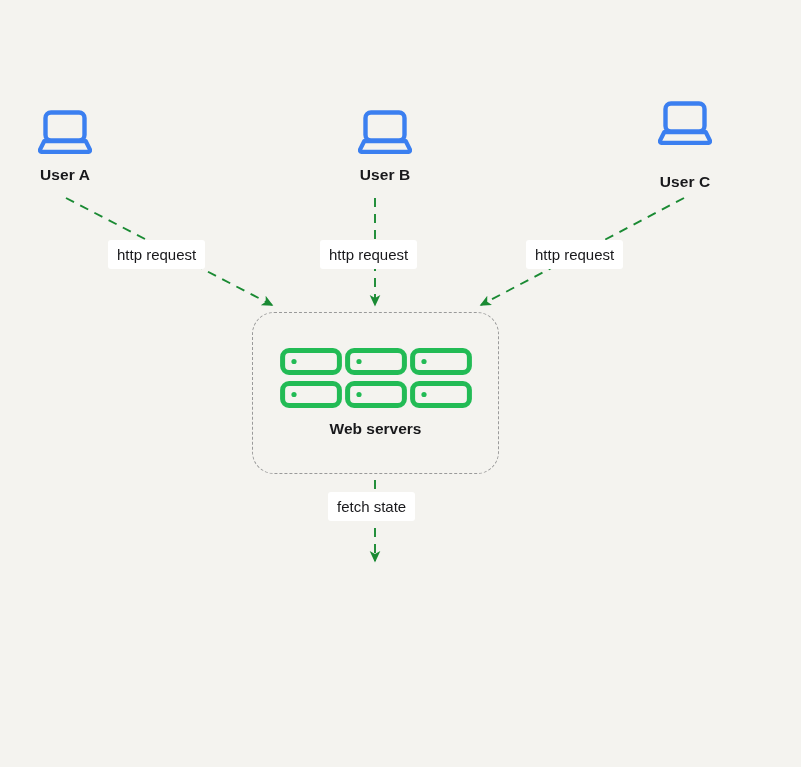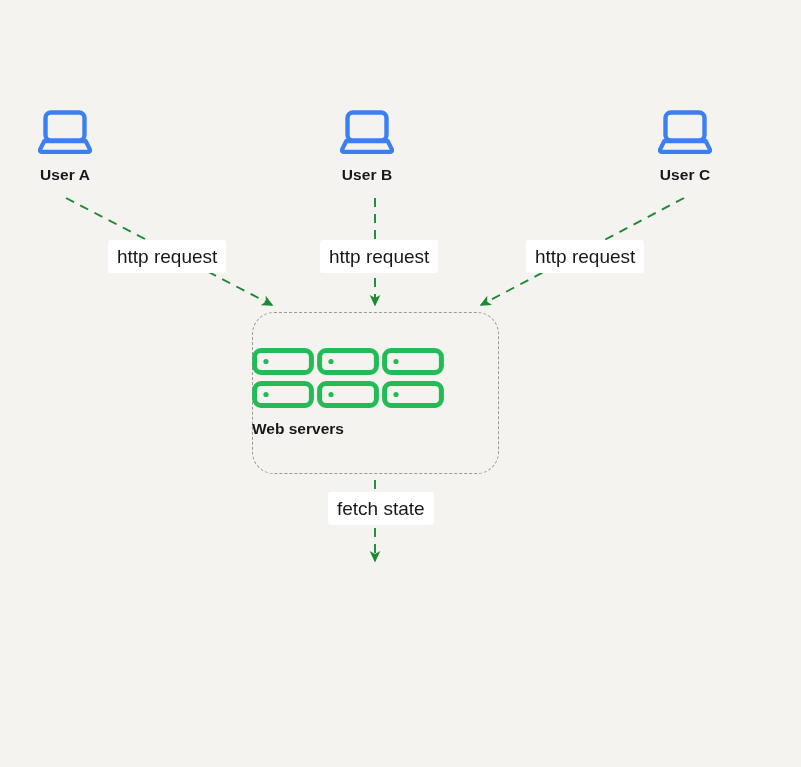--- a/index.html
+++ b/index.html
@@ -37,42 +37,43 @@
     font-size: 15.5px;
     font-weight: bold;
     color: #18181b;
     margin-top: 10px;
     white-space: nowrap;
     letter-spacing: 0.1px;
   }
 
   
   #node-user-a { left: 12px;  top: 108px; width: 106px; }
-  #node-user-b { left: 314px; top: 108px; width: 106px; }
-  #node-user-c { left: 632px; top: 108px; width: 106px; }
+  #node-user-b { left: 332px; top: 108px; width: 106px; }
+  #node-user-c { left: 632px; top: 99px; width: 106px; gap: 16px; }
 
   
   #servers-group {
     position: absolute;
     left: 252px;
     top: 312px;
     width: 247px;
     height: 162px;
     border: 1.6px dashed #9a9a9a;
     border-radius: 22px;
     box-sizing: border-box;
   }
   #servers-inner {
     position: absolute;
     left: 0;
     top: 0;
     width: 247px;
     height: 162px;
     display: flex;
     flex-direction: column;
+    align-items: center;
     justify-content: center;
   }
   #server-grid {
     display: grid;
     grid-template-columns: repeat(3, 62px);
     grid-template-rows: repeat(2, 27px);
     column-gap: 3px;
     row-gap: 6px;
   }
   .server-icon {
@@ -89,21 +90,21 @@
   }
 
   
   #node-storage { left: 307px; top: 565px; width: 138px; }
 
   
   .edge-label {
     position: absolute;
     background: #ffffff;
     color: #18181b;
-    font-size: 19px;
+    font-size: 15px;
     line-height: 1;
     padding: 7px 9px;
     border-radius: 3px;
     white-space: nowrap;
   }
   #label-http-a { left: 108px; top: 240px; }
   #label-http-b { left: 320px; top: 240px; }
   #label-http-c { left: 526px; top: 240px; }
   #label-fetch  { left: 328px; top: 492px; }
 </style>

